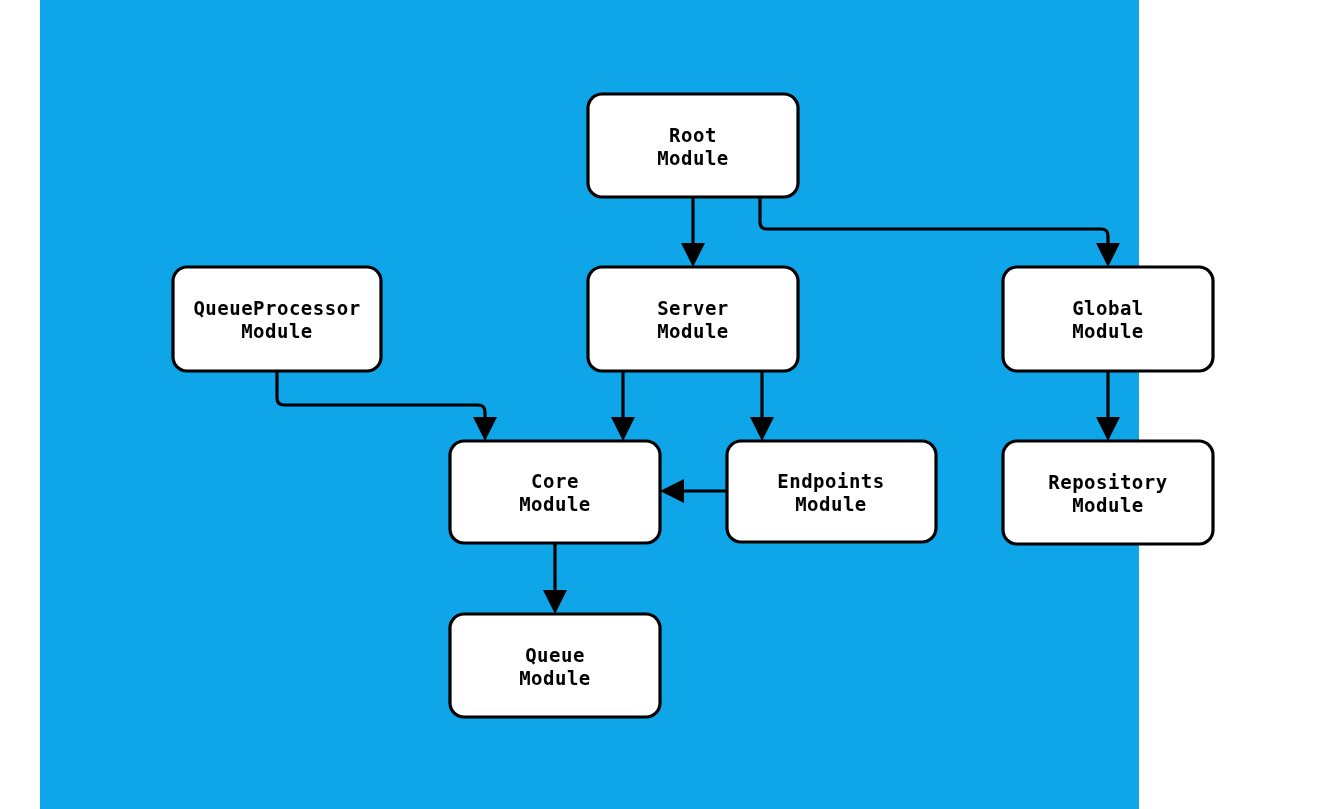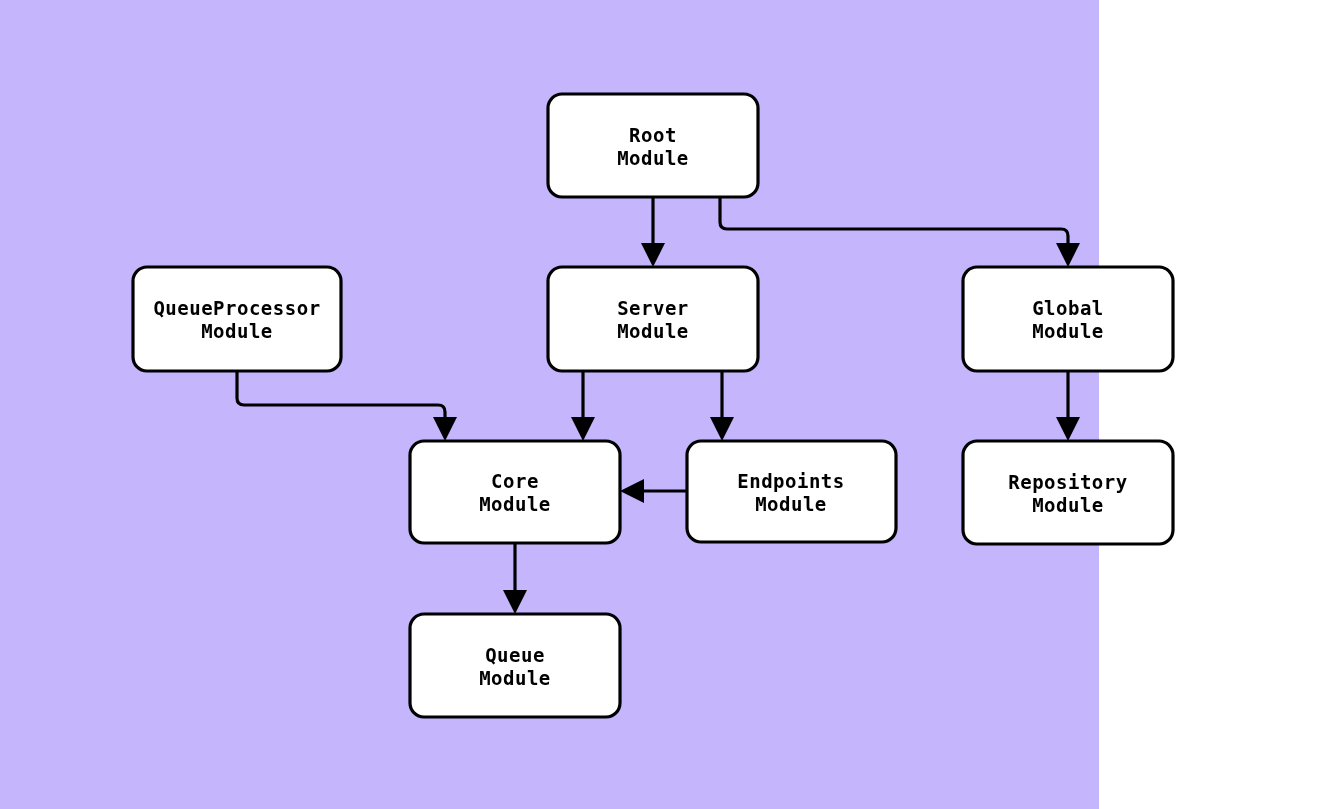--- a/index.html
+++ b/index.html
@@ -10,21 +10,22 @@
   body {
     width: 1337px;
     height: 809px;
     overflow: hidden;
     font-family: "DejaVu Sans Mono", monospace;
   }
   #diagram-root {
     position: relative;
     width: 1099px;
     height: 809px;
-    background: #c4b5fd;
+    background: #0ea5e9;
+    margin-left: 40px;
   }
   svg#module-graph {
     display: block;
     width: 1337px;
     height: 809px;
   }
   .node-box {
     fill: #ffffff;
     stroke: #000000;
     stroke-width: 3.2;

